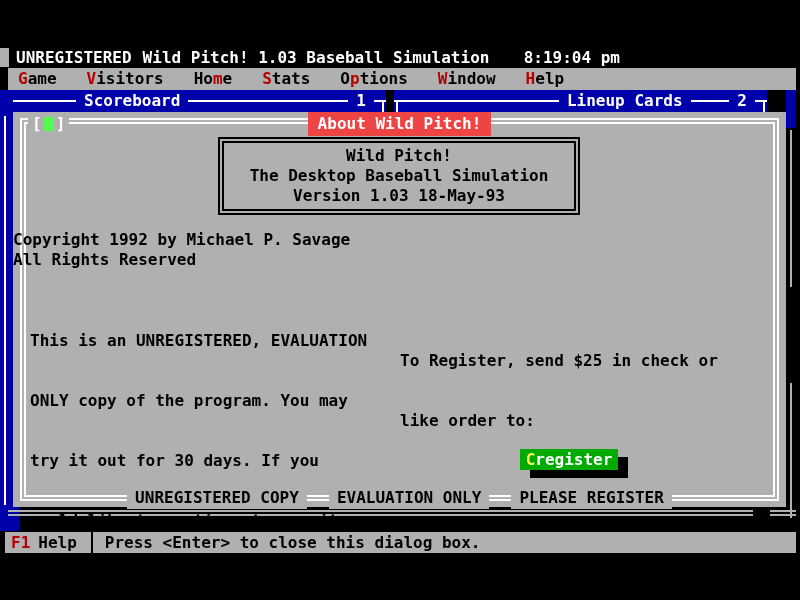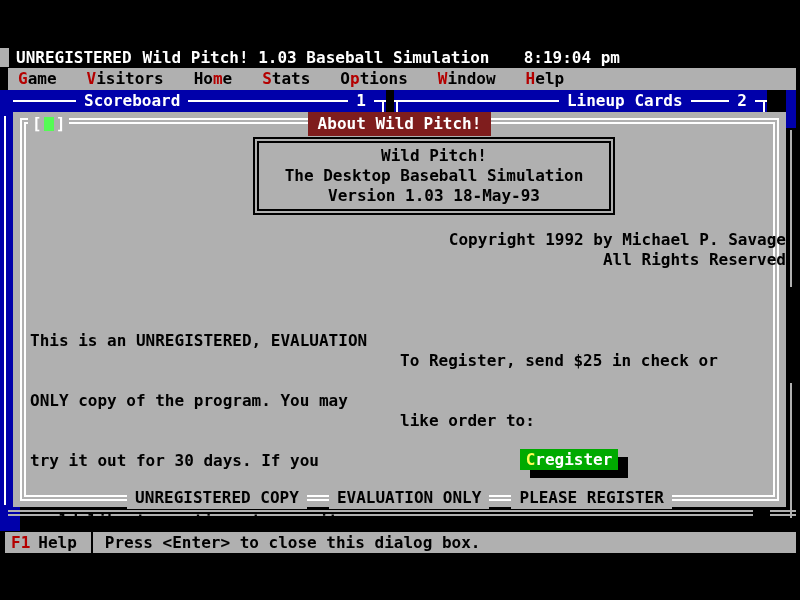--- a/index.html
+++ b/index.html
@@ -45,29 +45,29 @@
   .right-line1{left:790px;top:130px;width:2px;height:157px;background:#b0b0b0;}
   .right-line2{left:790px;top:383px;width:2px;height:135px;background:#b0b0b0;}
   .winbot{top:510px;height:2px;border-top:2px solid #b0b0b0;border-bottom:2px solid #b0b0b0;background:transparent;}
   .winbot1{left:8px;width:745px;}
   .winbot2{left:770px;width:26px;}
 
   
   .dialog{left:13px;top:112px;width:773px;height:395px;background:#b0b0b0;color:#000;font-size:16px;}
   .frame{position:absolute;left:7px;right:7px;top:6px;bottom:6px;border:6px double #fff;}
   .dlg-title-row{position:absolute;left:0;right:0;top:0;height:24px;line-height:24px;text-align:center;}
-  .dlg-title{background:#7f1d1d;color:#fff;padding:0 10px;display:inline-block;}
+  .dlg-title{background:#ef4444;color:#fff;padding:0 10px;display:inline-block;}
   .close-btn{position:absolute;left:15px;top:0;height:24px;background:#b0b0b0;color:#fff;
              padding:0 4px;border:none;font:inherit;font-weight:bold;line-height:24px;cursor:default;
              display:flex;align-items:center;}
   .close-sq{display:inline-block;width:10px;height:14px;background:#55fb55;margin:0 2px;}
 
   .info-box{position:absolute;left:205px;top:25px;width:350px;border:6px double #000;
-            text-align:center;line-height:20px;padding:3px 0;background:#b0b0b0;margin-left:35px;}
-  .copyright{position:absolute;left:0;width:100%;top:118px;text-align:right;line-height:20px;}
+            text-align:center;line-height:20px;padding:3px 0;background:#b0b0b0;}
+  .copyright{position:absolute;left:0;width:100%;top:118px;text-align:left;line-height:20px;}
   .col-left{position:absolute;left:17px;top:179px;width:370px;line-height:20px;white-space:pre;}
   .col-right{position:absolute;left:387px;top:199px;width:372px;line-height:20px;white-space:pre;}
   .address{margin-top:20px;padding-left:25px;}
 
   .continue-btn{position:absolute;left:507px;top:337px;width:98px;height:21px;background:#00aa00;
                 border:none;font:inherit;font-weight:bold;color:#fff;line-height:21px;text-align:center;
                 box-shadow:10px 8px 0 #000;cursor:default;padding:0;}
   .continue-btn .hotkey{color:#ffff55;}
 
   .badges{position:absolute;left:0;right:0;top:375px;height:22px;line-height:22px;

